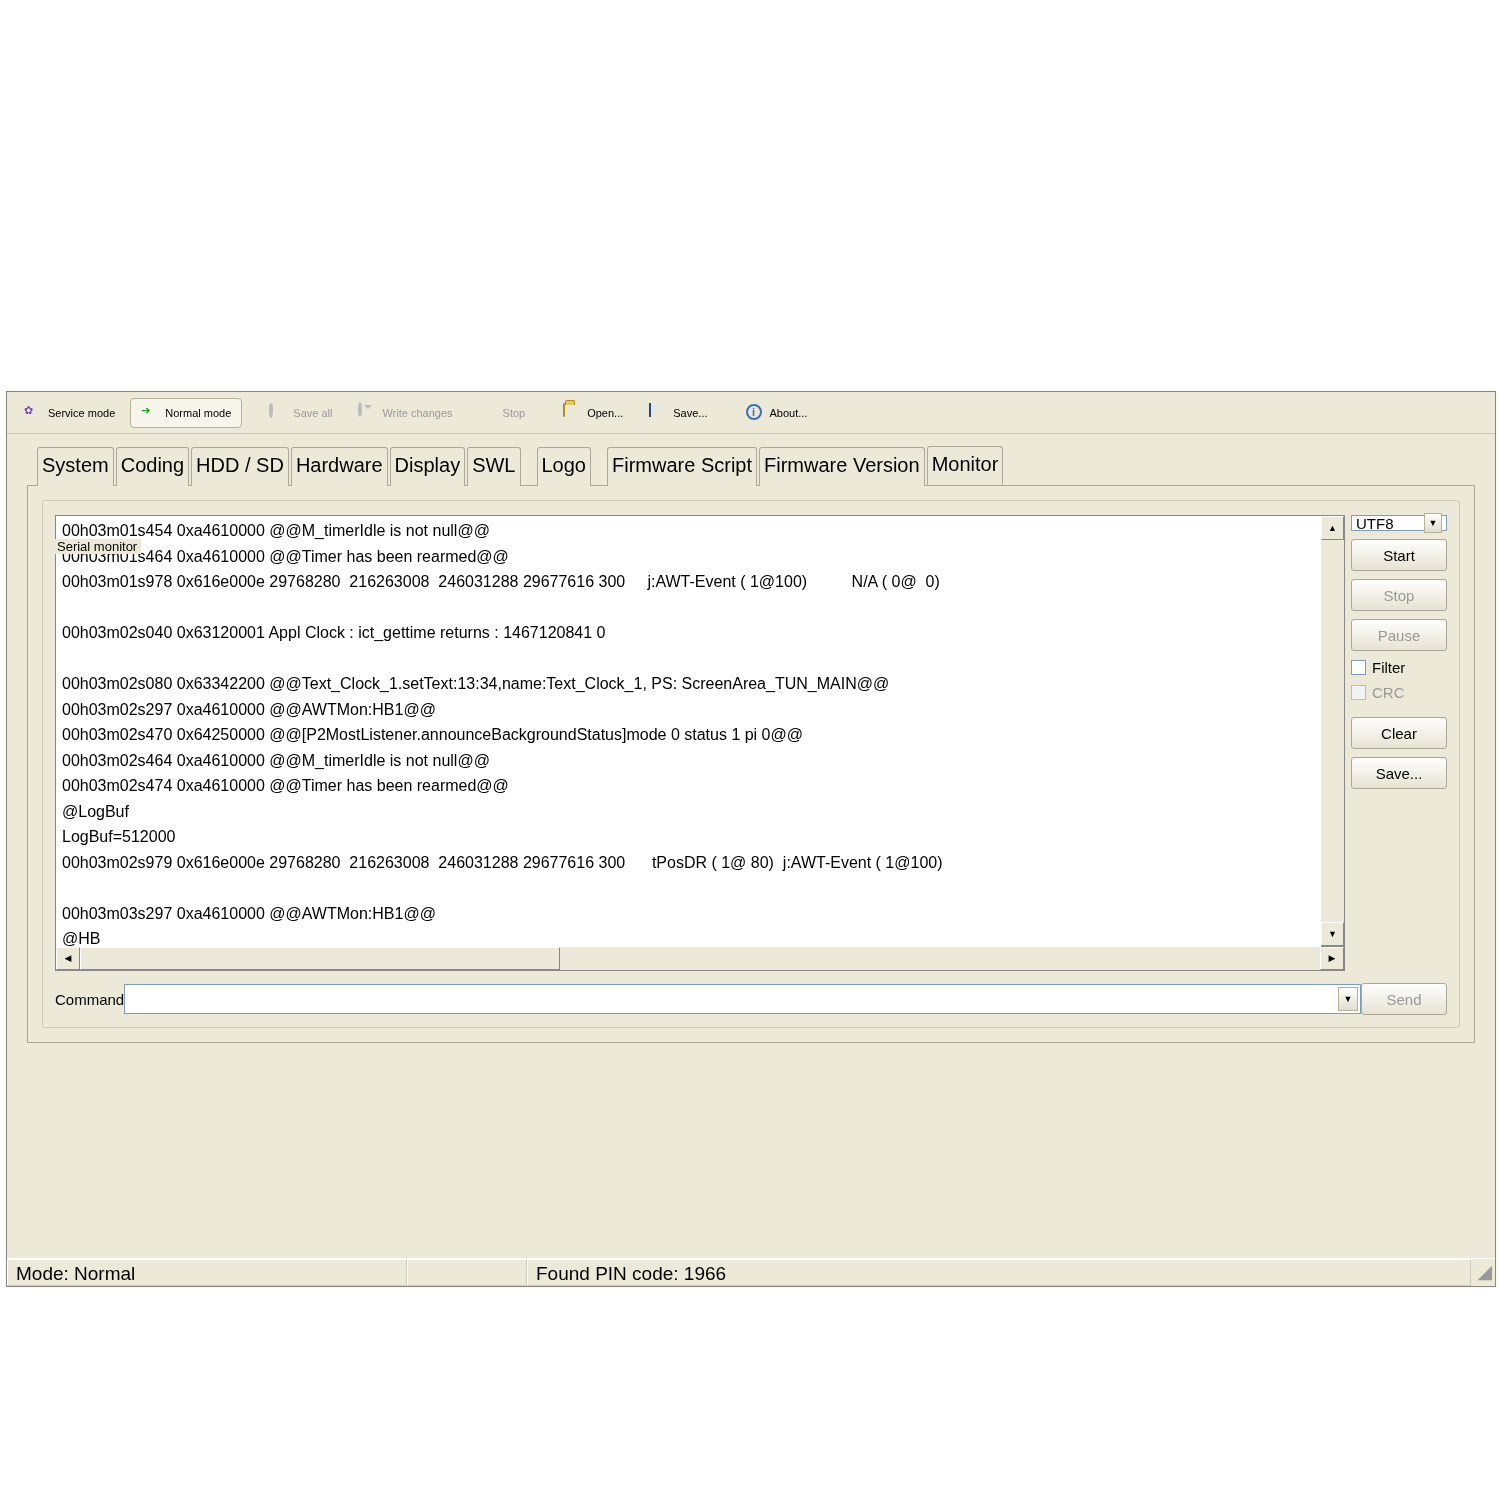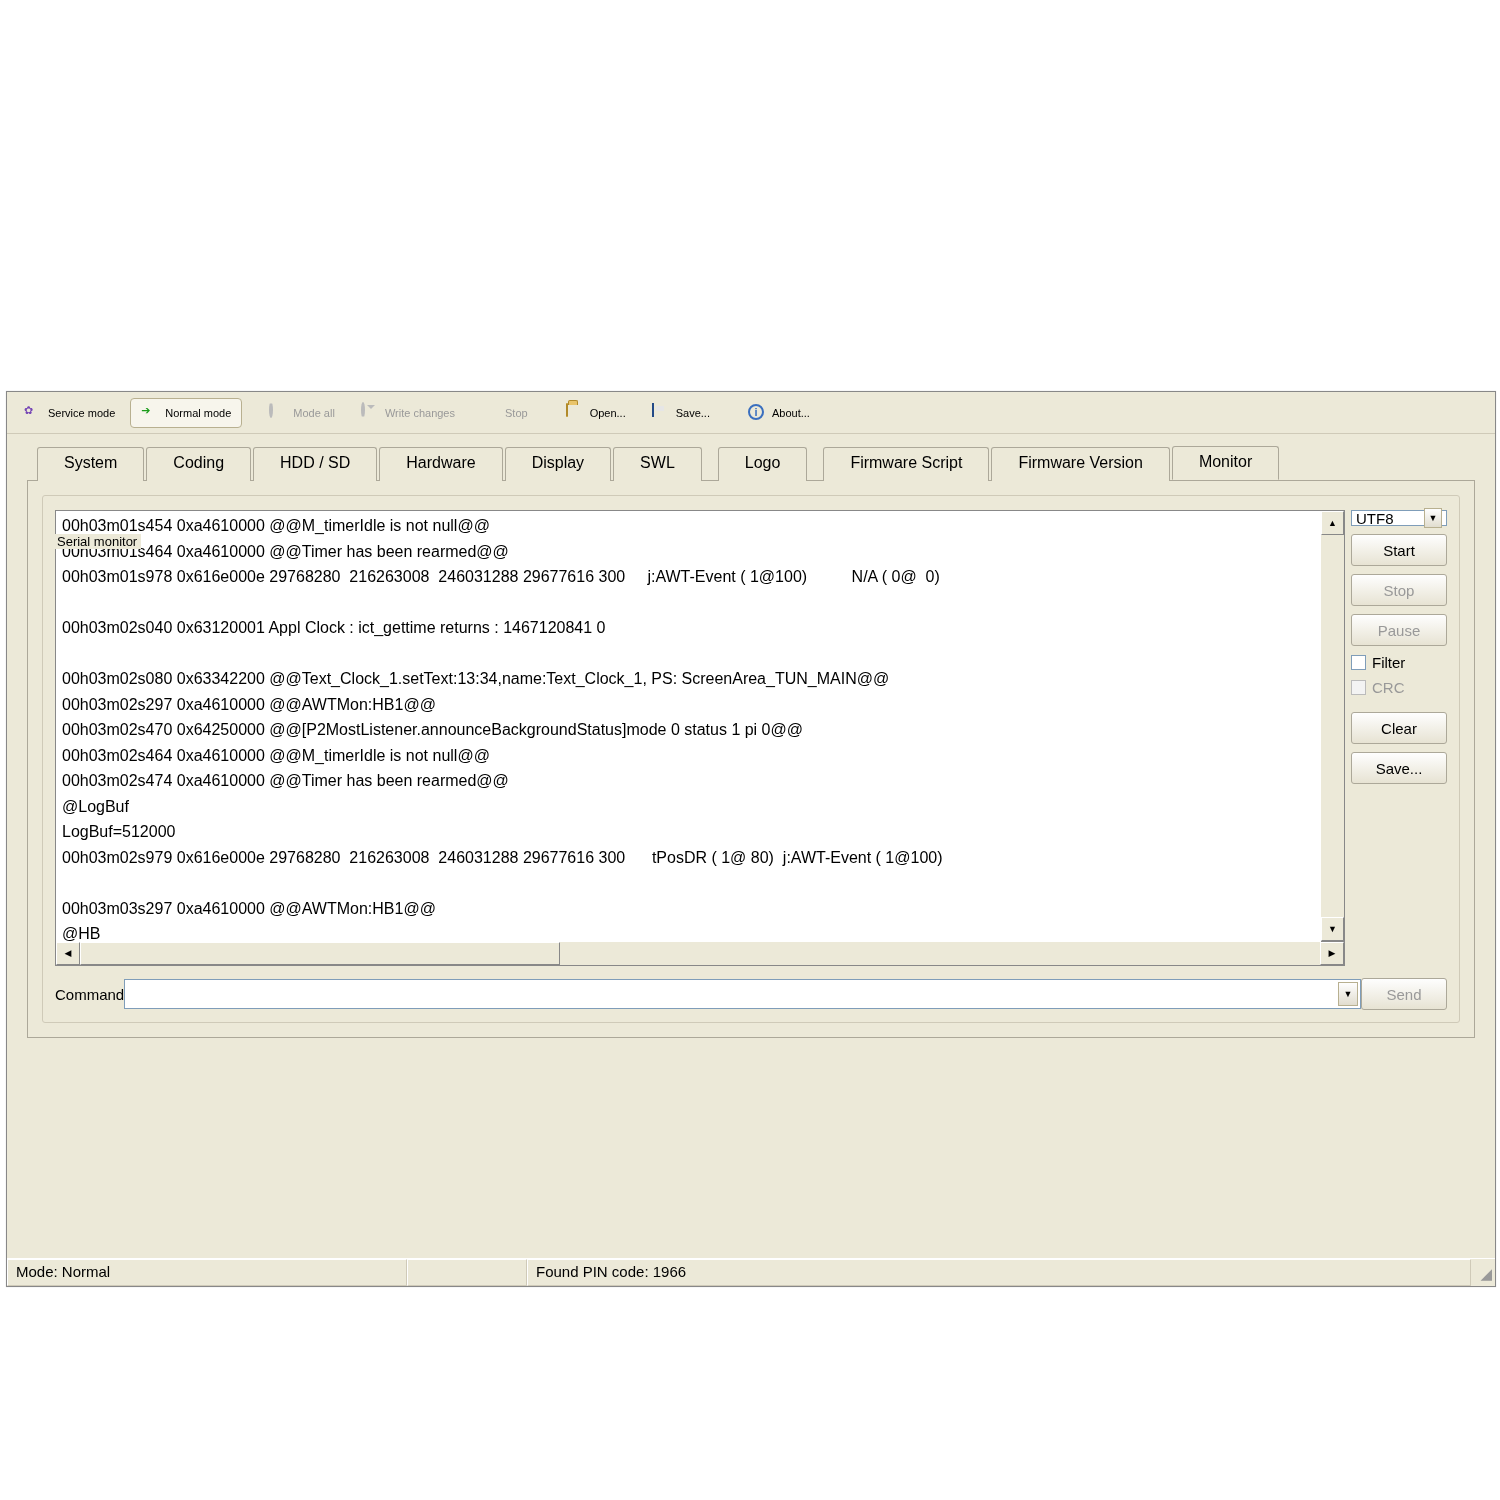--- a/index.html
+++ b/index.html
@@ -85,22 +85,22 @@
 .tabs {
   display: flex;
   gap: 2px;
   margin: 12px 0 0 30px;
   position: relative;
   z-index: 2;
 }
 .tab {
   border: 1px solid #aca899;
   border-bottom: 0;
-  padding: 6px 26px;
-  font-size: 16px;
+  padding: 6px 4px;
+  font-size: 20px;
   background: #ece9d8;
   border-radius: 3px 3px 0 0;
   cursor: pointer;
   position: relative;
   top: 1px;
 }
 .tab.active {
   background: #ece9d8;
   top: 0px;
   padding-bottom: 8px;
@@ -175,21 +175,21 @@
 .cmd-combo {
   flex:1; height:30px; border:1px solid #7f9db9; background:#fff;
   display:flex; align-items:center; justify-content:flex-end; padding:0 2px;
 }
 .cmd-combo .dd { width:20px; height:24px; border:1px solid #b8b090; background:linear-gradient(#fefefe,#e1ddcf); display:flex;align-items:center;justify-content:center;}
 .statusbar {
   position:absolute; left:0; right:0; bottom:0;
   height:28px; border-top:1px solid #fff;
   background:#ece9d8;
   display:flex;
-  font-size:15px;
+  font-size:19px;
 }
 .sb-panel { border:1px solid #cfcab8; border-top-color:#fff; border-left-color:#fff; padding:3px 8px; }
 .sb-panel.p1 { width: 400px; }
 .sb-panel.p2 { width: 120px; }
 .sb-panel.p3 { flex:1; }
 .sb-grip { width:24px; display:flex; align-items:flex-end; justify-content:flex-end; padding:3px; color:#999;}
 .tri { font-size:9px; line-height:1; }
 </style>
 </head>
 <body>
@@ -202,21 +202,21 @@
       <span class="ico ico-gear">✿</span>
       <span>Service mode</span>
     </div>
     <div class="tbtn sel">
       <span class="ico ico-green-arrow">➔</span>
       <span>Normal mode</span>
     </div>
     <span class="sep"></span>
     <div class="tbtn dis">
       <span class="ico"><span class="ico-refresh"></span></span>
-      <span>Mode all</span>
+      <span>Save all</span>
     </div>
     <div class="tbtn dis">
       <span class="ico"><span class="ico-down"></span></span>
       <span>Write changes</span>
     </div>
     <div class="tbtn dis">
       <span class="ico"><span class="ico-stop-dot"></span></span>
       <span>Stop</span>
     </div>
     <span class="sep"></span>

